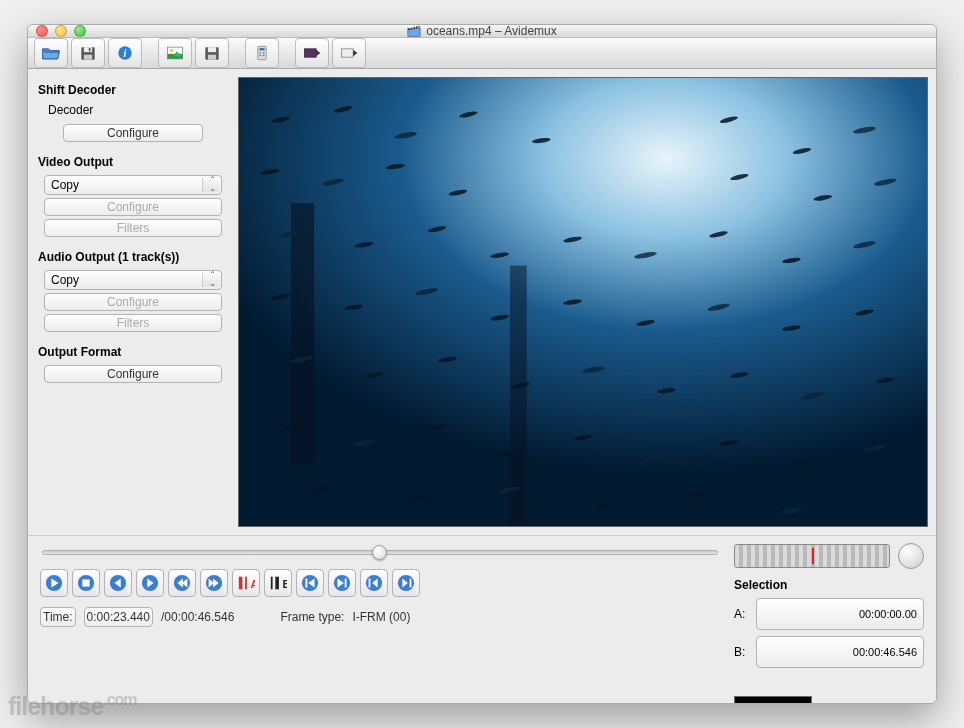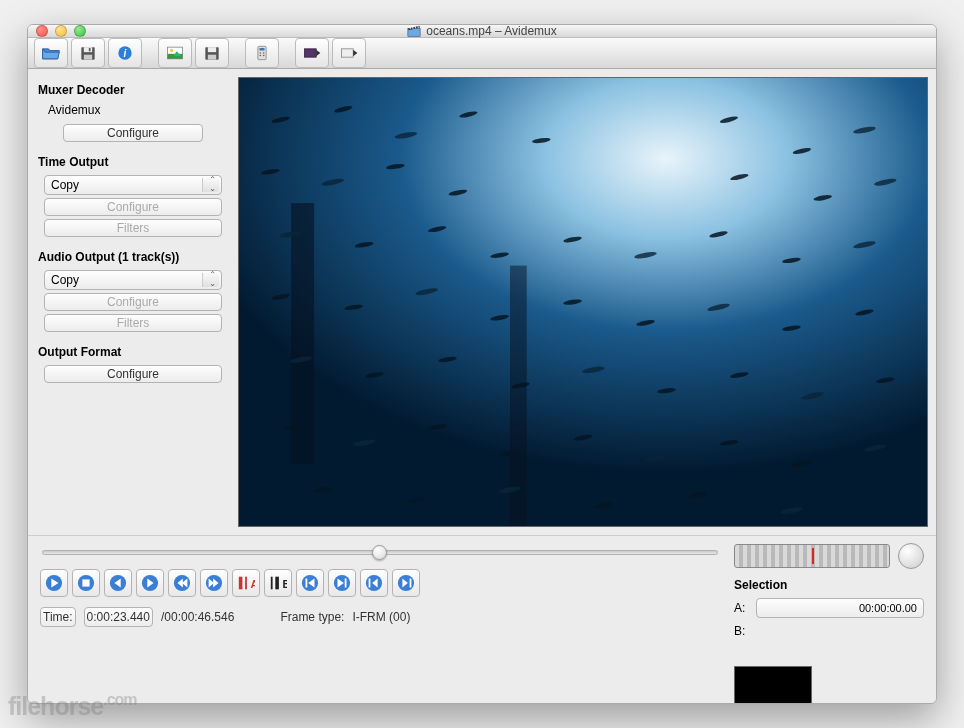--- a/index.html
+++ b/index.html
@@ -55,21 +55,21 @@
 .time-row { display: flex; align-items: center; gap: 8px; font-size: 12px; color: #333; }
 .time-chip { height: 20px; padding: 0 2px; border: 1px solid #b3b3b3; border-radius: 4px; background: linear-gradient(#fefefe, #ececec); display: flex; align-items: center; }
 
 .bottom-right { width: 190px; display: flex; flex-direction: column; gap: 6px; position: relative; }
 .jog { height: 24px; border: 1px solid #888; border-radius: 3px; background: repeating-linear-gradient(90deg, #d9d9d9 0 4px, #b9b9b9 4px 8px); position: relative; margin-right: 34px;}
 .jog::after { content:""; position:absolute; left:50%; top:3px; bottom:3px; width:2px; background:#d22; }
 .jog-knob { position: absolute; right: 0; top: -1px; width: 26px; height: 26px; border-radius: 50%; background: radial-gradient(circle at 35% 30%, #fff, #ccc); border: 1px solid #999; }
 .sel-title { font-weight: bold; margin-top: 4px; }
 .sel-row { display: flex; align-items: center; gap: 6px; }
 .sel-row .lbl { width: 16px; }
-.sel-row .val { flex:1; height: 20px; border: 1px solid #b3b3b3; border-radius: 4px; background: linear-gradient(#fefefe, #ececec); display: flex; align-items: center; justify-content: flex-end; padding: 0 6px; font-size: 11px; }
+.sel-row .val { flex:1; height: 32px; border: 1px solid #b3b3b3; border-radius: 4px; background: linear-gradient(#fefefe, #ececec); display: flex; align-items: center; justify-content: flex-end; padding: 0 6px; font-size: 11px; }
 .vol-slider { position: absolute; right: -42px; top: 40px; width: 16px; height: 80px; }
 .vol-track { width: 4px; height: 80px; background: #c8c8c8; border: 1px solid #b0b0b0; border-radius: 2px; margin: 0 auto; position: relative; }
 .vol-thumb { position: absolute; left: -6px; top: -5px; width: 15px; height: 15px; border-radius: 50%; background: radial-gradient(circle at 35% 30%, #fff, #d8d8d8); border: 1px solid #999; }
 
 .thumb-box { width: 78px; height: 78px; background: #000; border: 1px solid #666; }
 
 .watermark { position: fixed; left: 8px; bottom: 6px; font-size: 30px; font-weight: 800; color: rgba(120,120,120,0.35); letter-spacing: -1px; font-family: Arial, sans-serif; pointer-events: none; }
 .watermark span { font-size: 16px; position: relative; top: -10px; }
 </style>
 </head>
@@ -152,25 +152,25 @@
         <svg viewBox="0 0 24 20">
           <rect x="3" y="5" width="14" height="10" fill="#eee" stroke="#888"></rect>
           <path d="M17 6 L22 10 L17 14 Z" fill="#333"></path>
         </svg>
       </div>
   </div>
 
   <div class="main">
     <div class="sidebar">
 
-      <div class="section-title">Muxer Decoder</div>
-      <div class="indent">Avidemux</div>
+      <div class="section-title">Shift Decoder</div>
+      <div class="indent">Decoder</div>
       <div class="mac-btn narrow">Configure</div>
 
-      <div class="section-title">Time Output</div>
+      <div class="section-title">Video Output</div>
       <div style="padding:0 6px">
         <div class="mac-select">
             <span>Copy</span>
           </div>
         <div class="mac-btn disabled">Configure</div>
         <div class="mac-btn disabled">Filters</div>
       </div>
 
       <div class="section-title">Audio Output (1 track(s))</div>
       <div style="padding:0 6px">
@@ -374,20 +374,21 @@
           <div class="jog"></div>
           <div class="jog-knob"></div>
         </div>
         <div class="sel-title">Selection</div>
         <div class="sel-row">
           <div class="lbl">A:</div>
           <div class="val">00:00:00.00</div>
         </div>
         <div class="sel-row">
           <div class="lbl">B:</div>
+          <div class="val">00:00:46.546</div>
         </div>
         <div class="vol-slider">
           <div class="vol-track">
               <div class="vol-thumb"></div>
             </div>
         </div>
       </div>
       <div style="width:50px"></div>
       <div class="thumb-box"></div>
     </div>

